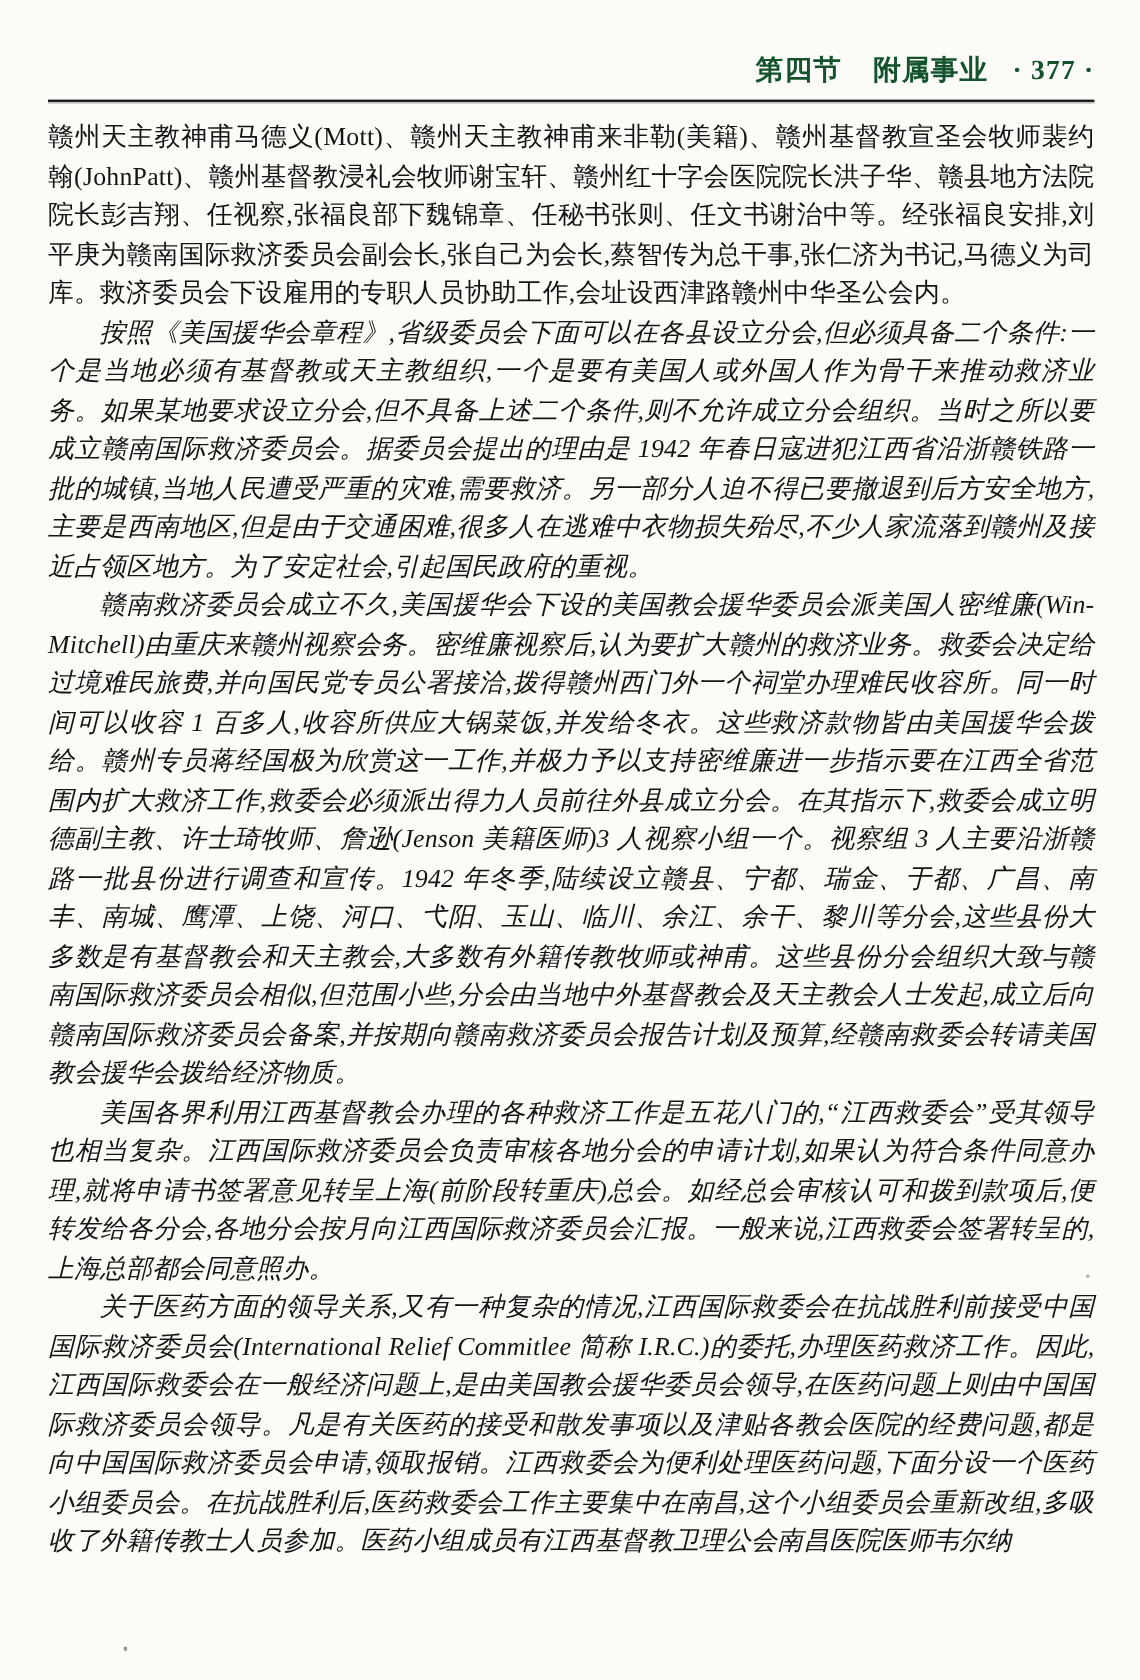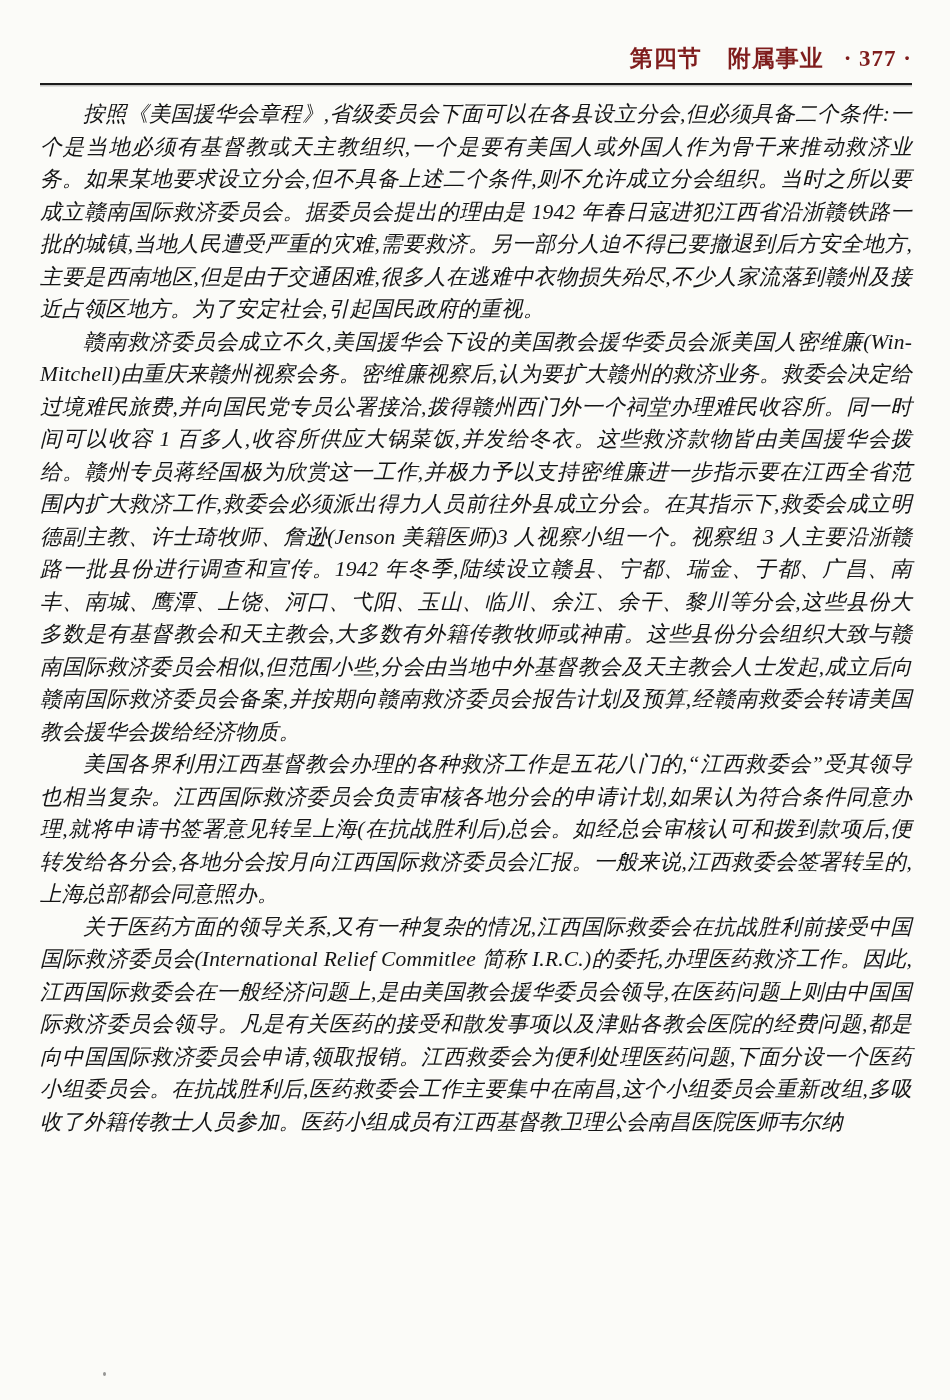--- a/index.html
+++ b/index.html
@@ -17,21 +17,21 @@
     padding: 0 38px 0 40px;
     position: relative;
   }
   
   .running-head {
     padding-top: 44px;
     text-align: right;
     font-size: 23px;
     font-weight: 600;
     letter-spacing: 1px;
-    color: #7f1d1d;
+    color: #14532d;
     line-height: 30px;
     white-space: nowrap;
   }
   .running-head .gap { display: inline-block; width: 26px; }
   .running-head .gap-sm { display: inline-block; width: 20px; }
   .head-rule {
     margin-top: 9px;
     height: 0;
     border-top: 2.5px solid #1c1c1c;
     box-shadow: 0 1.5px 0 rgba(30,30,30,.25);
@@ -65,22 +65,23 @@
 
 <div class="page">
 
   <div class="running-head">
     <span>第四节</span><span class="gap"></span><span>附属事业</span><span class="gap-sm"></span><span>· 377 ·</span>
   </div>
 
   <div class="head-rule"></div>
 
   <div class="content">
+    <p class="para">赣州天主教神甫马德义(Mott)、赣州天主教神甫来非勒(美籍)、赣州基督教宣圣会牧师裴约翰(JohnPatt)、赣州基督教浸礼会牧师谢宝轩、赣州红十字会医院院长洪子华、赣县地方法院院长彭吉翔、任视察,张福良部下魏锦章、任秘书张则、任文书谢治中等。经张福良安排,刘平庚为赣南国际救济委员会副会长,张自己为会长,蔡智传为总干事,张仁济为书记,马德义为司库。救济委员会下设雇用的专职人员协助工作,会址设西津路赣州中华圣公会内。</p>
     <p class="para indent">按照《美国援华会章程》,省级委员会下面可以在各县设立分会,但必须具备二个条件:一个是当地必须有基督教或天主教组织,一个是要有美国人或外国人作为骨干来推动救济业务。如果某地要求设立分会,但不具备上述二个条件,则不允许成立分会组织。当时之所以要成立赣南国际救济委员会。据委员会提出的理由是 1942 年春日寇进犯江西省沿浙赣铁路一批的城镇,当地人民遭受严重的灾难,需要救济。另一部分人迫不得已要撤退到后方安全地方,主要是西南地区,但是由于交通困难,很多人在逃难中衣物损失殆尽,不少人家流落到赣州及接近占领区地方。为了安定社会,引起国民政府的重视。</p>
     <p class="para indent">赣南救济委员会成立不久,美国援华会下设的美国教会援华委员会派美国人密维廉(Win-Mitchell)由重庆来赣州视察会务。密维廉视察后,认为要扩大赣州的救济业务。救委会决定给过境难民旅费,并向国民党专员公署接洽,拨得赣州西门外一个祠堂办理难民收容所。同一时间可以收容 1 百多人,收容所供应大锅菜饭,并发给冬衣。这些救济款物皆由美国援华会拨给。赣州专员蒋经国极为欣赏这一工作,并极力予以支持密维廉进一步指示要在江西全省范围内扩大救济工作,救委会必须派出得力人员前往外县成立分会。在其指示下,救委会成立明德副主教、许士琦牧师、詹逊(Jenson 美籍医师)3 人视察小组一个。视察组 3 人主要沿浙赣路一批县份进行调查和宣传。1942 年冬季,陆续设立赣县、宁都、瑞金、于都、广昌、南丰、南城、鹰潭、上饶、河口、弋阳、玉山、临川、余江、余干、黎川等分会,这些县份大多数是有基督教会和天主教会,大多数有外籍传教牧师或神甫。这些县份分会组织大致与赣南国际救济委员会相似,但范围小些,分会由当地中外基督教会及天主教会人士发起,成立后向赣南国际救济委员会备案,并按期向赣南救济委员会报告计划及预算,经赣南救委会转请美国教会援华会拨给经济物质。</p>
-    <p class="para indent">美国各界利用江西基督教会办理的各种救济工作是五花八门的,“江西救委会”受其领导也相当复杂。江西国际救济委员会负责审核各地分会的申请计划,如果认为符合条件同意办理,就将申请书签署意见转呈上海(在抗战胜利后)总会。如经总会审核认可和拨到款项后,便转发给各分会,各地分会按月向江西国际救济委员会汇报。一般来说,江西救委会签署转呈的,上海总部都会同意照办。</p>
+    <p class="para indent">美国各界利用江西基督教会办理的各种救济工作是五花八门的,“江西救委会”受其领导也相当复杂。江西国际救济委员会负责审核各地分会的申请计划,如果认为符合条件同意办理,就将申请书签署意见转呈上海(前阶段转重庆)总会。如经总会审核认可和拨到款项后,便转发给各分会,各地分会按月向江西国际救济委员会汇报。一般来说,江西救委会签署转呈的,上海总部都会同意照办。</p>
     <p class="para indent">关于医药方面的领导关系,又有一种复杂的情况,江西国际救委会在抗战胜利前接受中国国际救济委员会(International Relief Commitlee 简称 I.R.C.)的委托,办理医药救济工作。因此,江西国际救委会在一般经济问题上,是由美国教会援华委员会领导,在医药问题上则由中国国际救济委员会领导。凡是有关医药的接受和散发事项以及津贴各教会医院的经费问题,都是向中国国际救济委员会申请,领取报销。江西救委会为便利处理医药问题,下面分设一个医药小组委员会。在抗战胜利后,医药救委会工作主要集中在南昌,这个小组委员会重新改组,多吸收了外籍传教士人员参加。医药小组成员有江西基督教卫理公会南昌医院医师韦尔纳</p>
   </div>
 
   <div class="speck speck-1"></div>
   <div class="speck speck-2"></div>
 
 </div>
 
 </body></html>

